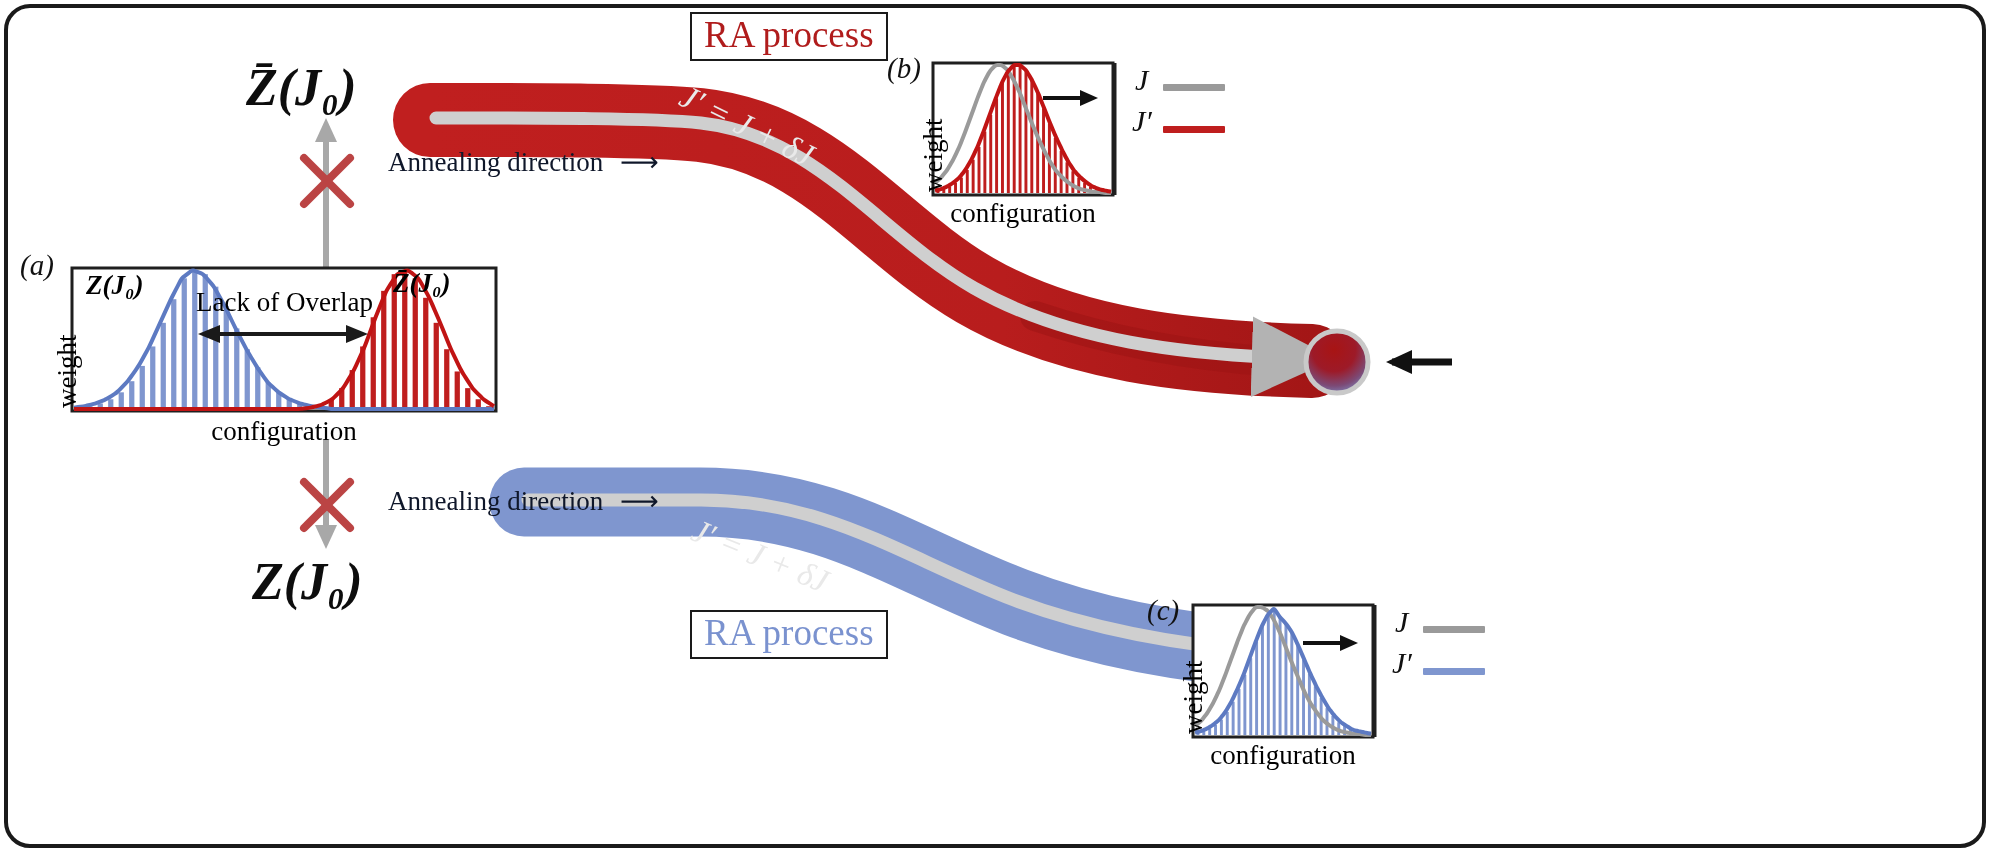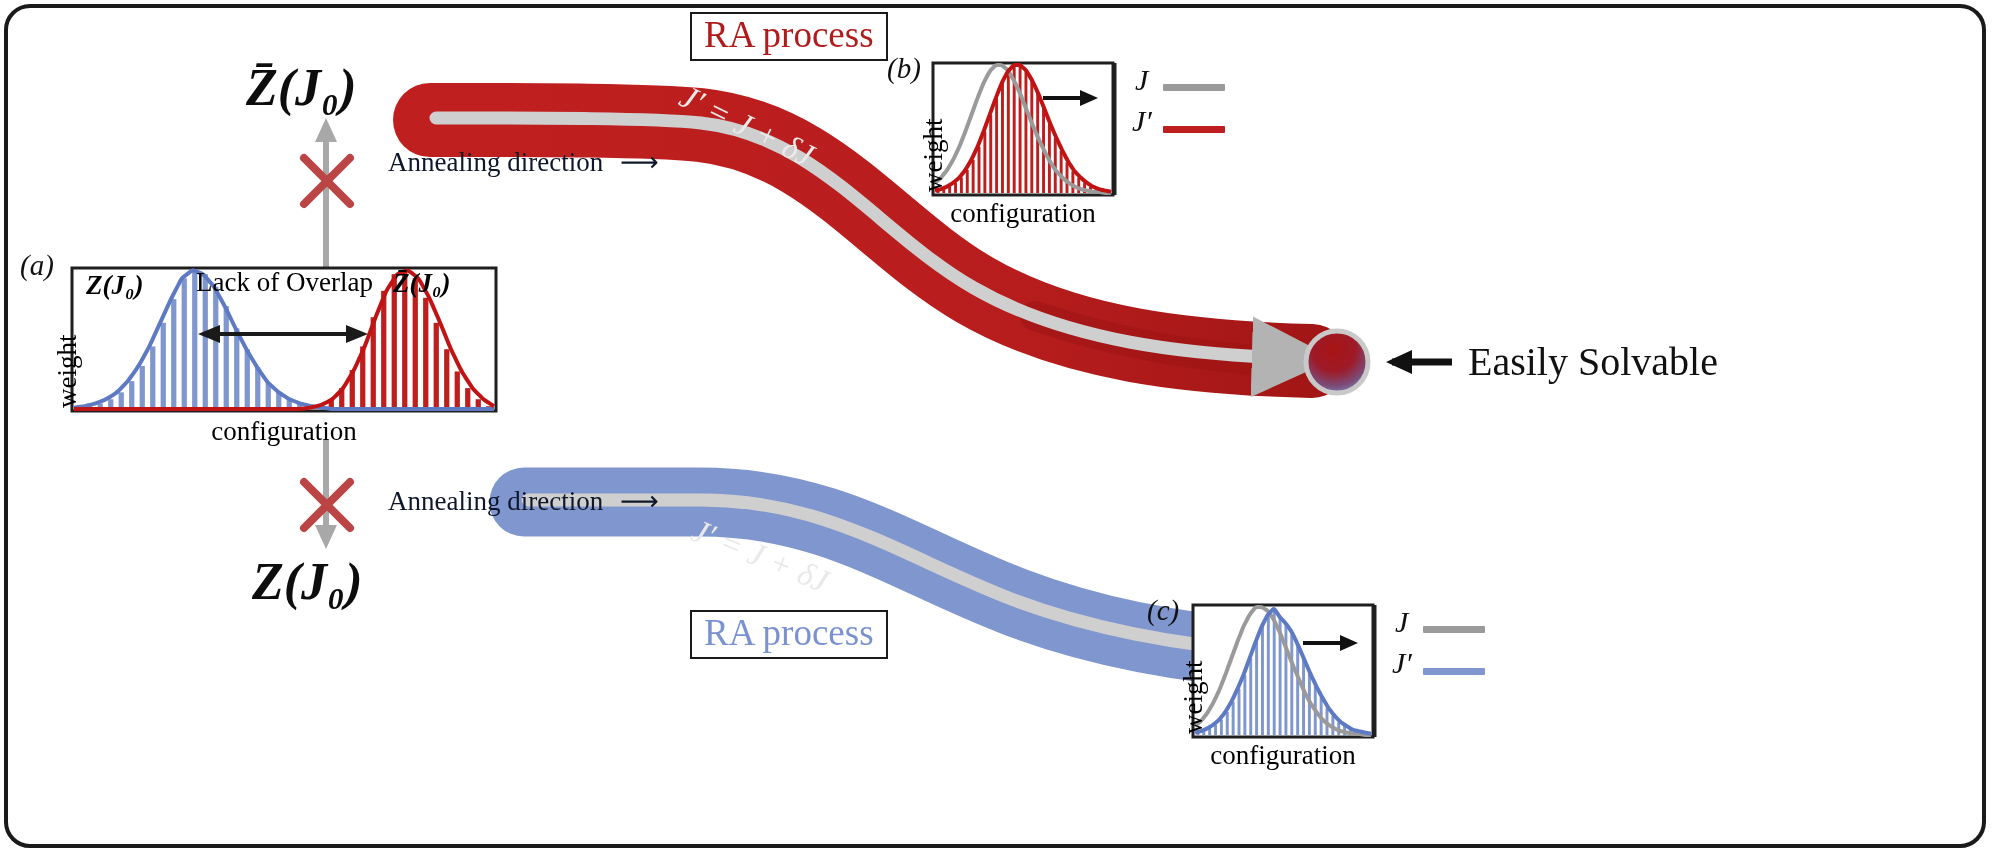--- a/index.html
+++ b/index.html
@@ -289,28 +289,27 @@
 
   <div class="zlabel math" style="left:252px;top:552px;">Z(J₀)</div>
 
   <div class="anneal roman" style="left:388px;top:485px;">
     <span>Annealing direction</span>
     <span style="letter-spacing:-2px;padding-left:10px;">⟶</span>
   </div>
 
   <div class="bandtext" style="left:700px;top:512px;transform:rotate(22deg);transform-origin:0 0;">J′ = J + δJ</div>
 
-  <div class="solvable roman" style="left:1468px;top:338px;">Easily Solvable</div>
 
   <div class="insetlab" style="left:20px;top:249px;">(a)</div>
   <div class="abs" style="left:52px;top:408px;font-size:27px;transform:rotate(-90deg);transform-origin:0 0;">weight</div>
   <div class="abs" style="left:72px;top:416px;width:424px;text-align:center;font-size:27px;">configuration</div>
   <div class="abs math" style="left:86px;top:270px;font-size:27px;">Z(J₀)</div>
   <div class="abs math" style="left:393px;top:268px;font-size:27px;">Z̄(J₀)</div>
-  <div class="abs roman" style="left:196px;top:267px;font-size:27px;">Lack of Overlap</div>
+  <div class="abs roman" style="left:196px;top:287px;font-size:27px;">Lack of Overlap</div>
 
   <div class="insetlab" style="left:887px;top:52px;">(b)</div>
   <div class="abs" style="left:918px;top:192px;font-size:27px;transform:rotate(-90deg);transform-origin:0 0;">weight</div>
   <div class="abs" style="left:933px;top:198px;width:180px;text-align:center;font-size:27px;">configuration</div>
   <div class="legitem" style="left:1135px;top:63px;">J</div>
   <div class="legline" style="left:1163px;top:84px;width:62px;background:#9a9a9a;"></div>
   <div class="legitem" style="left:1132px;top:104px;">J′</div>
   <div class="legline" style="left:1163px;top:126px;width:62px;background:#bf1e1e;"></div>
 
   <div class="insetlab" style="left:1147px;top:594px;">(c)</div>

